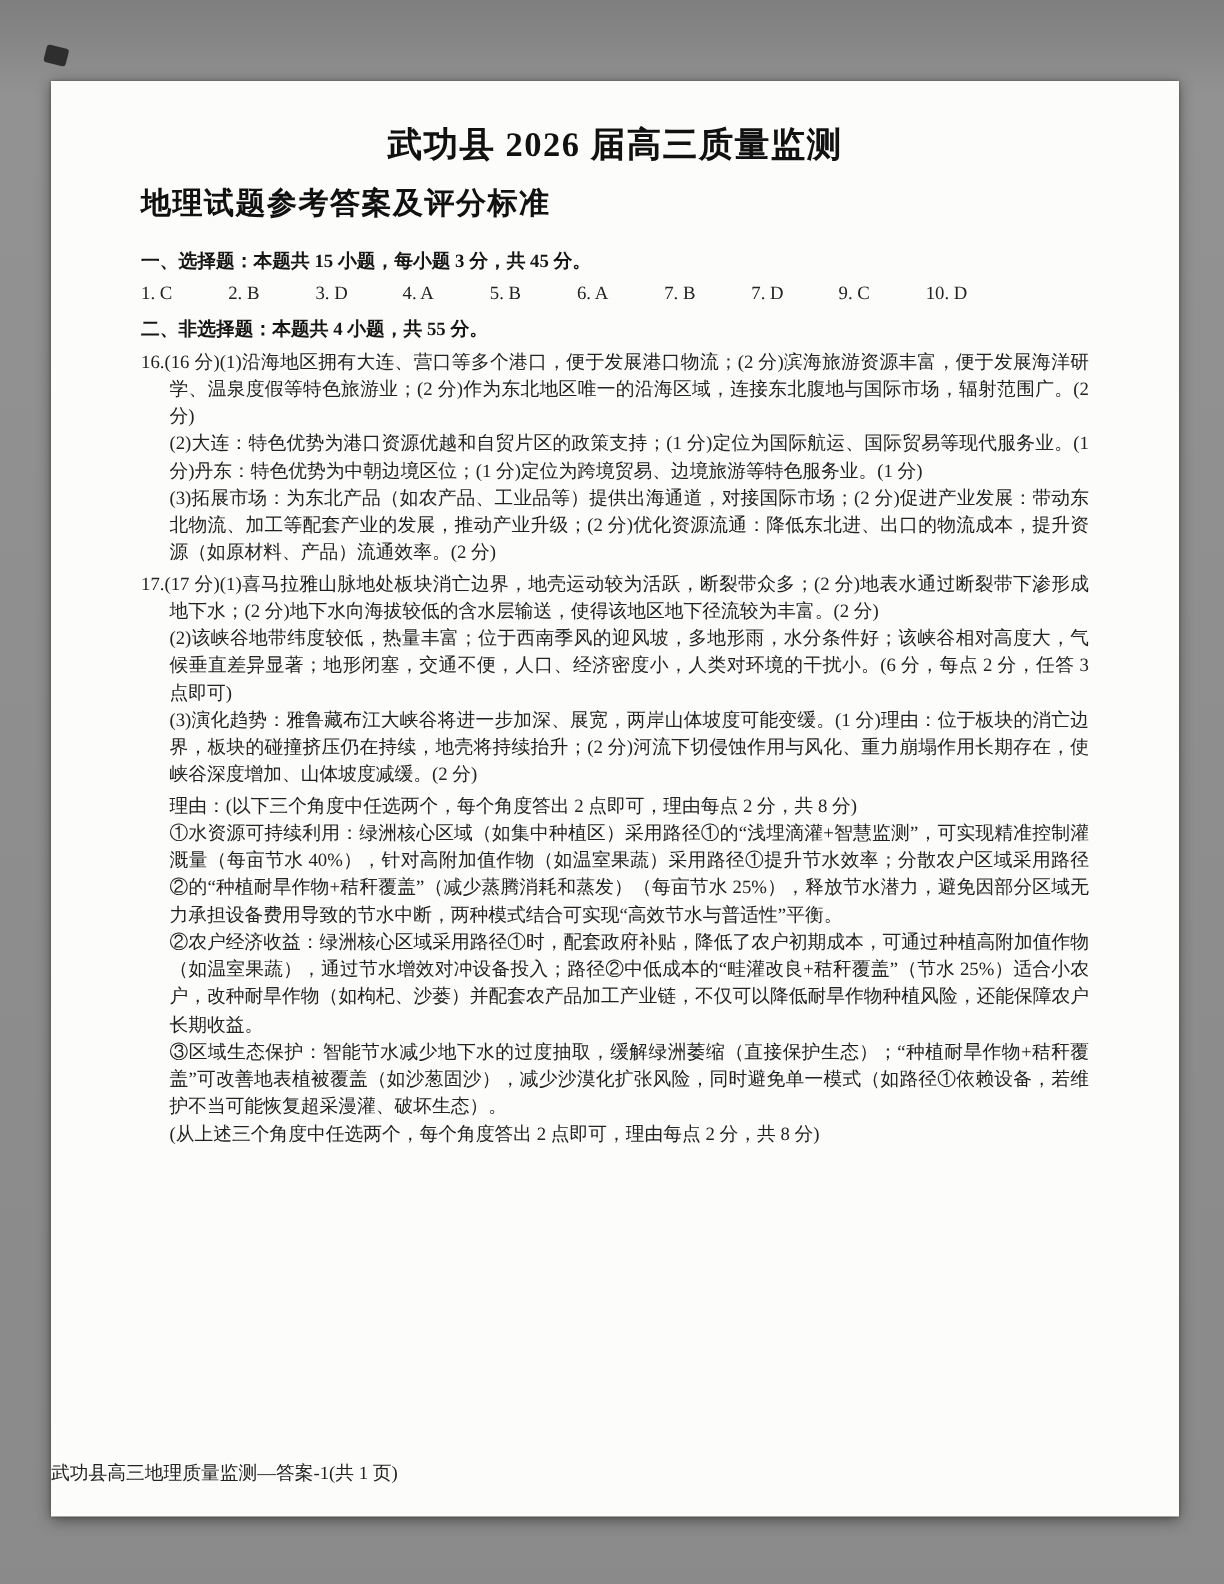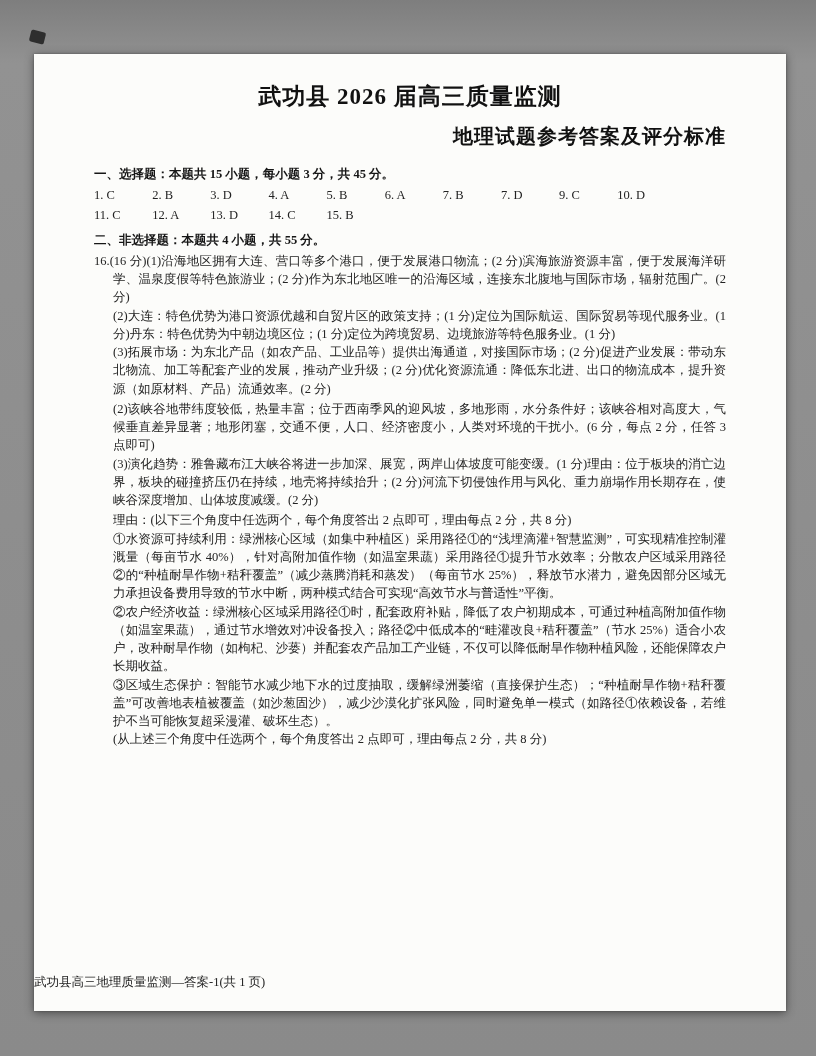--- a/index.html
+++ b/index.html
@@ -24,21 +24,21 @@
     color: #222;
     font-size: 12.5px;
     line-height: 1.46;
     text-align: justify;
   }
   h1.title {
     margin: 0 0 8px 0; text-align: center;
     font-size: 23px; font-weight: bold; color: #111; letter-spacing: 1px;
   }
   h2.subtitle {
-    margin: 0 0 14px 0; text-align: right;
+    margin: 0 0 14px 0; text-align: left;
     font-size: 20px; font-weight: bold; color: #111; letter-spacing: 1px;
   }
   p.sec { margin: 6px 0 3px 0; font-weight: bold; color: #161616; }
   .mcrow { margin: 1px 0 2px 0; }
   .mc { display: inline-block; width: 55px; white-space: nowrap; }
   .q { padding-left: 19px; margin: 0 0 2px 0; }
   .q p { margin: 0; }
   .q p.first { text-indent: -19px; }
   .footer {
     position: absolute; left: 0; right: 0; bottom: 20px;
@@ -64,37 +64,31 @@
         <span class="mc">2. B</span>
         <span class="mc">3. D</span>
         <span class="mc">4. A</span>
         <span class="mc">5. B</span>
         <span class="mc">6. A</span>
         <span class="mc">7. B</span>
         <span class="mc">7. D</span>
         <span class="mc">9. C</span>
         <span class="mc">10. D</span>
       </div>
-      <div class="mcrow">
-        <span class="mc">11. C</span>
-        <span class="mc">12. A</span>
-        <span class="mc">13. D</span>
-        <span class="mc">14. C</span>
-        <span class="mc">15. B</span>
-      </div>
 
       <p class="sec">二、非选择题：本题共 4 小题，共 55 分。</p>
 
       <div class="q">
         <p class="first">16.(16 分)(1)沿海地区拥有大连、营口等多个港口，便于发展港口物流；(2 分)滨海旅游资源丰富，便于发展海洋研学、温泉度假等特色旅游业；(2 分)作为东北地区唯一的沿海区域，连接东北腹地与国际市场，辐射范围广。(2 分)</p>
         <p>(2)大连：特色优势为港口资源优越和自贸片区的政策支持；(1 分)定位为国际航运、国际贸易等现代服务业。(1 分)丹东：特色优势为中朝边境区位；(1 分)定位为跨境贸易、边境旅游等特色服务业。(1 分)</p>
         <p>(3)拓展市场：为东北产品（如农产品、工业品等）提供出海通道，对接国际市场；(2 分)促进产业发展：带动东北物流、加工等配套产业的发展，推动产业升级；(2 分)优化资源流通：降低东北进、出口的物流成本，提升资源（如原材料、产品）流通效率。(2 分)</p>
       </div>
 
       <div class="q">
+        <p class="first">17.(17 分)(1)喜马拉雅山脉地处板块消亡边界，地壳运动较为活跃，断裂带众多；(2 分)地表水通过断裂带下渗形成地下水；(2 分)地下水向海拔较低的含水层输送，使得该地区地下径流较为丰富。(2 分)</p>
         <p>(2)该峡谷地带纬度较低，热量丰富；位于西南季风的迎风坡，多地形雨，水分条件好；该峡谷相对高度大，气候垂直差异显著；地形闭塞，交通不便，人口、经济密度小，人类对环境的干扰小。(6 分，每点 2 分，任答 3 点即可)</p>
         <p>(3)演化趋势：雅鲁藏布江大峡谷将进一步加深、展宽，两岸山体坡度可能变缓。(1 分)理由：位于板块的消亡边界，板块的碰撞挤压仍在持续，地壳将持续抬升；(2 分)河流下切侵蚀作用与风化、重力崩塌作用长期存在，使峡谷深度增加、山体坡度减缓。(2 分)</p>
       </div>
 
       <div class="q">
       </div>
 
       <div class="q">
         <p>理由：(以下三个角度中任选两个，每个角度答出 2 点即可，理由每点 2 分，共 8 分)</p>
         <p>①水资源可持续利用：绿洲核心区域（如集中种植区）采用路径①的“浅埋滴灌+智慧监测”，可实现精准控制灌溉量（每亩节水 40%），针对高附加值作物（如温室果蔬）采用路径①提升节水效率；分散农户区域采用路径②的“种植耐旱作物+秸秆覆盖”（减少蒸腾消耗和蒸发）（每亩节水 25%），释放节水潜力，避免因部分区域无力承担设备费用导致的节水中断，两种模式结合可实现“高效节水与普适性”平衡。</p>

